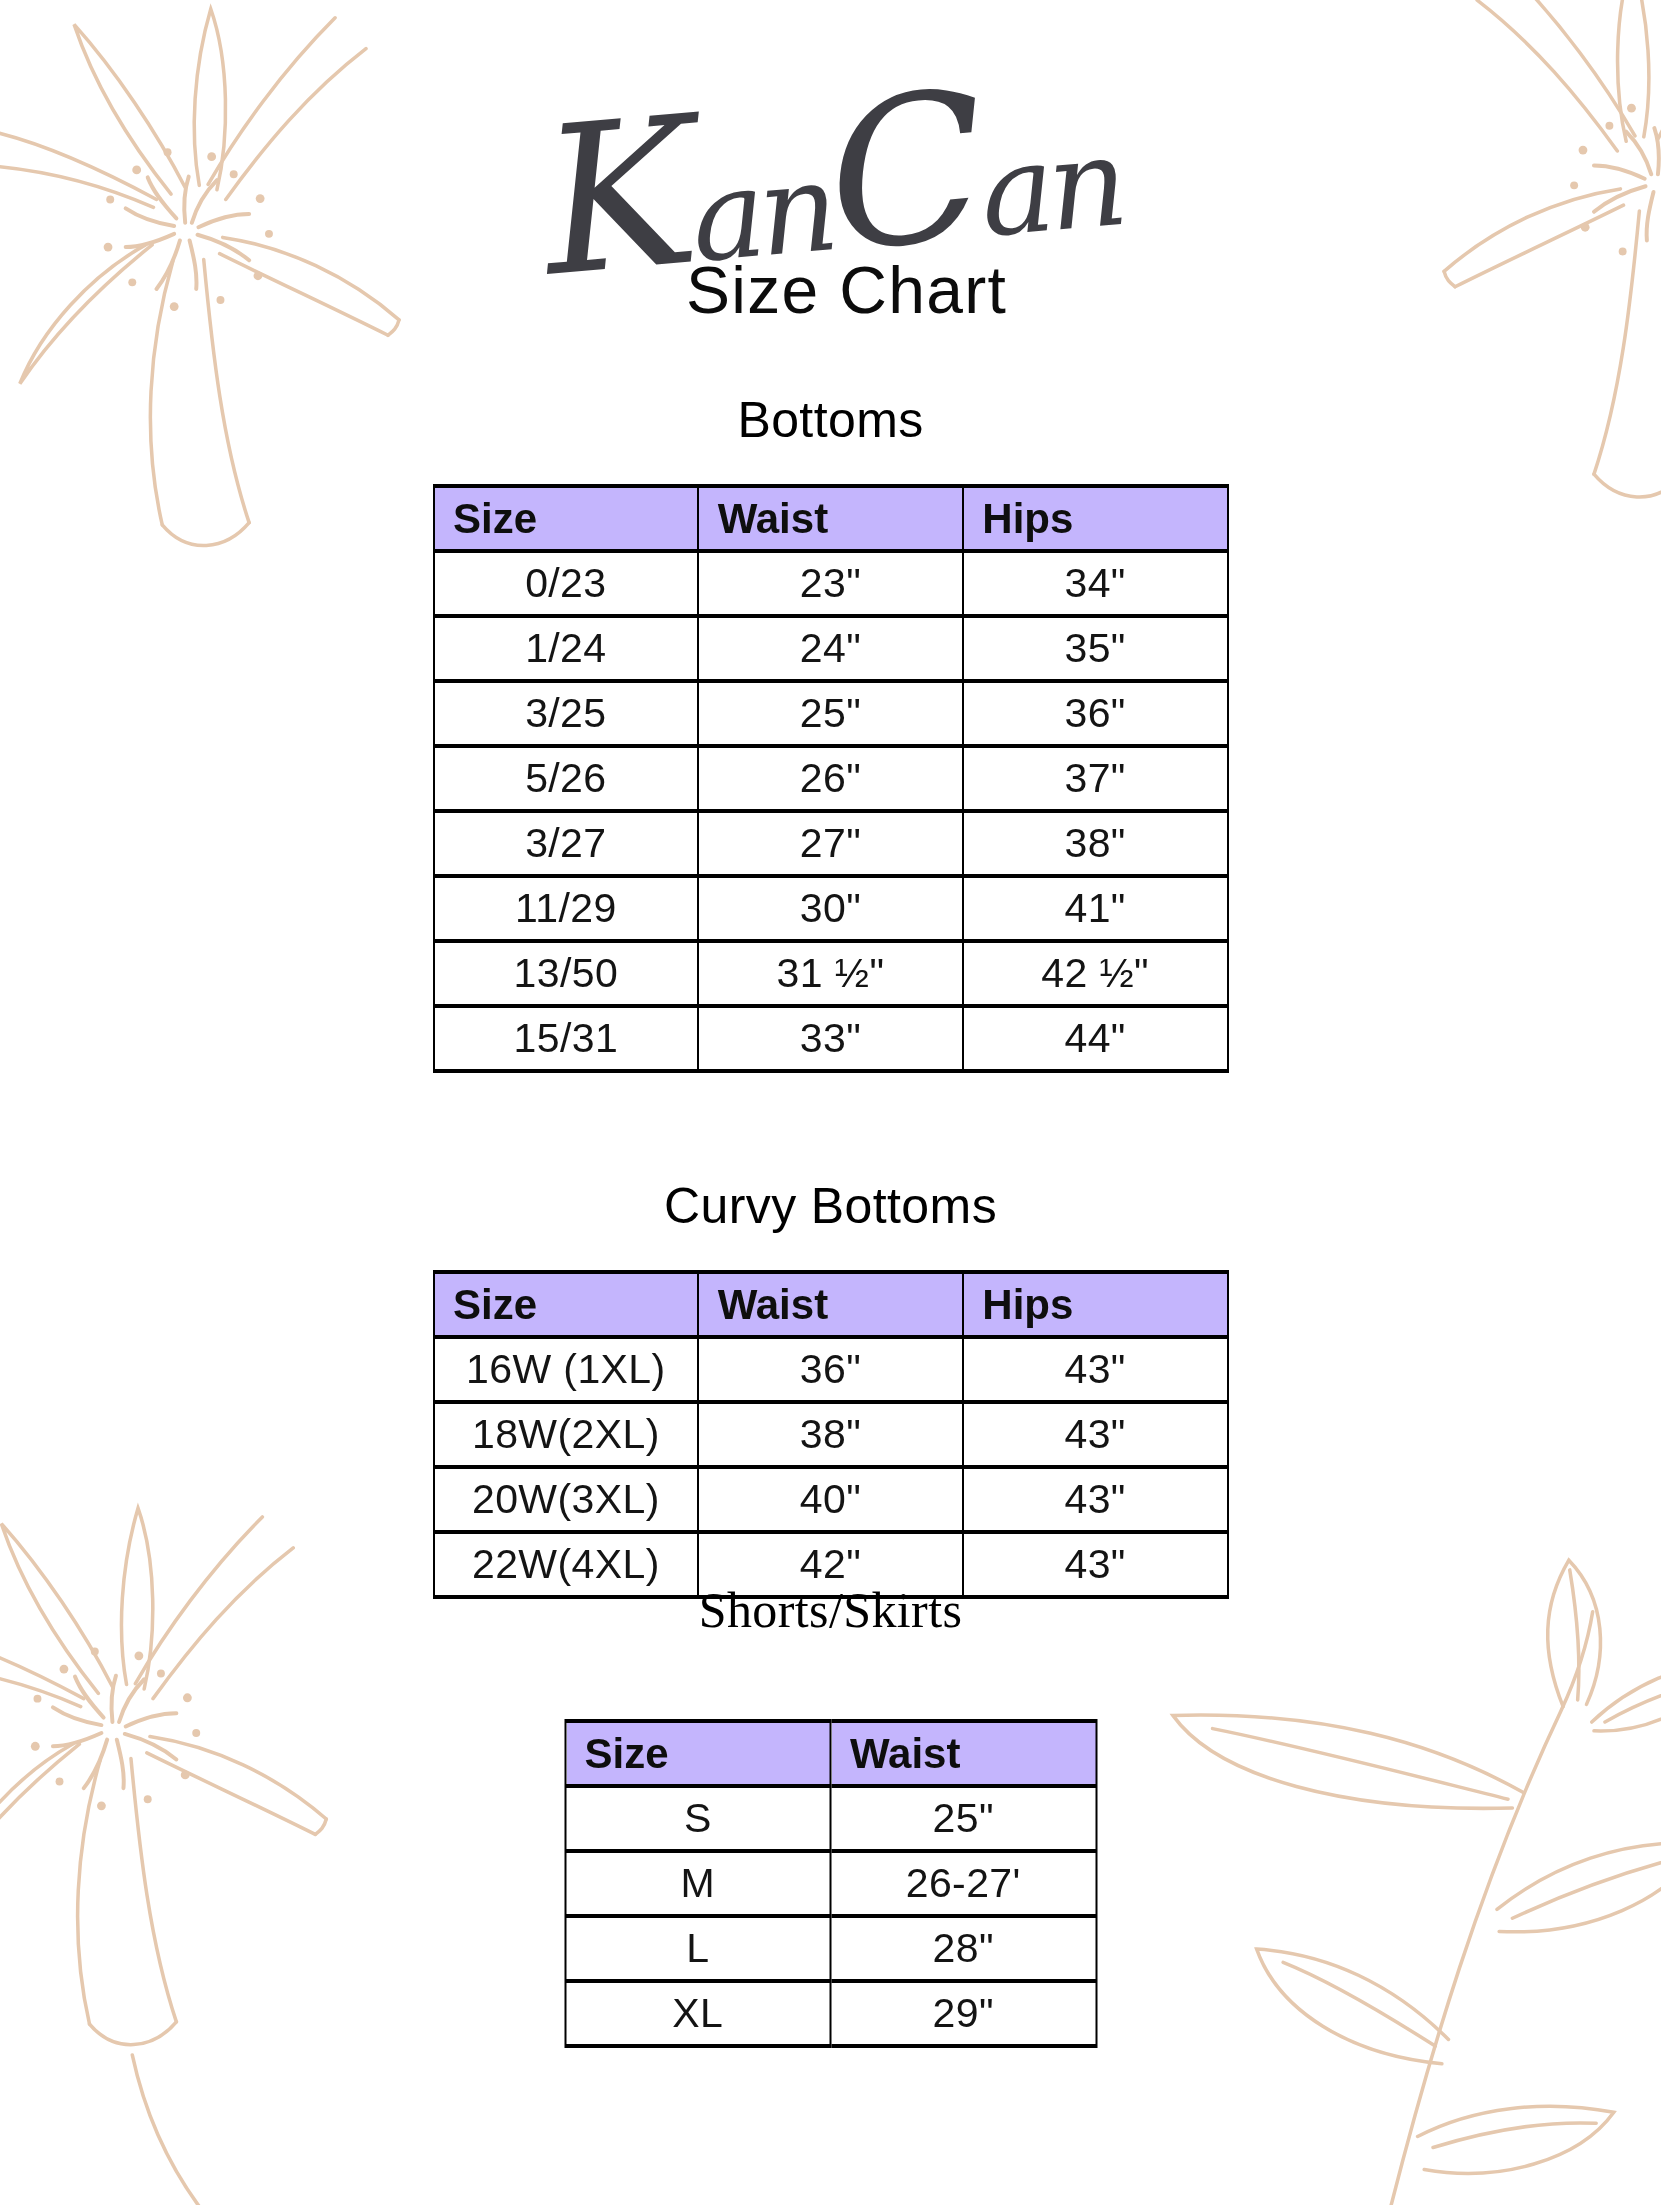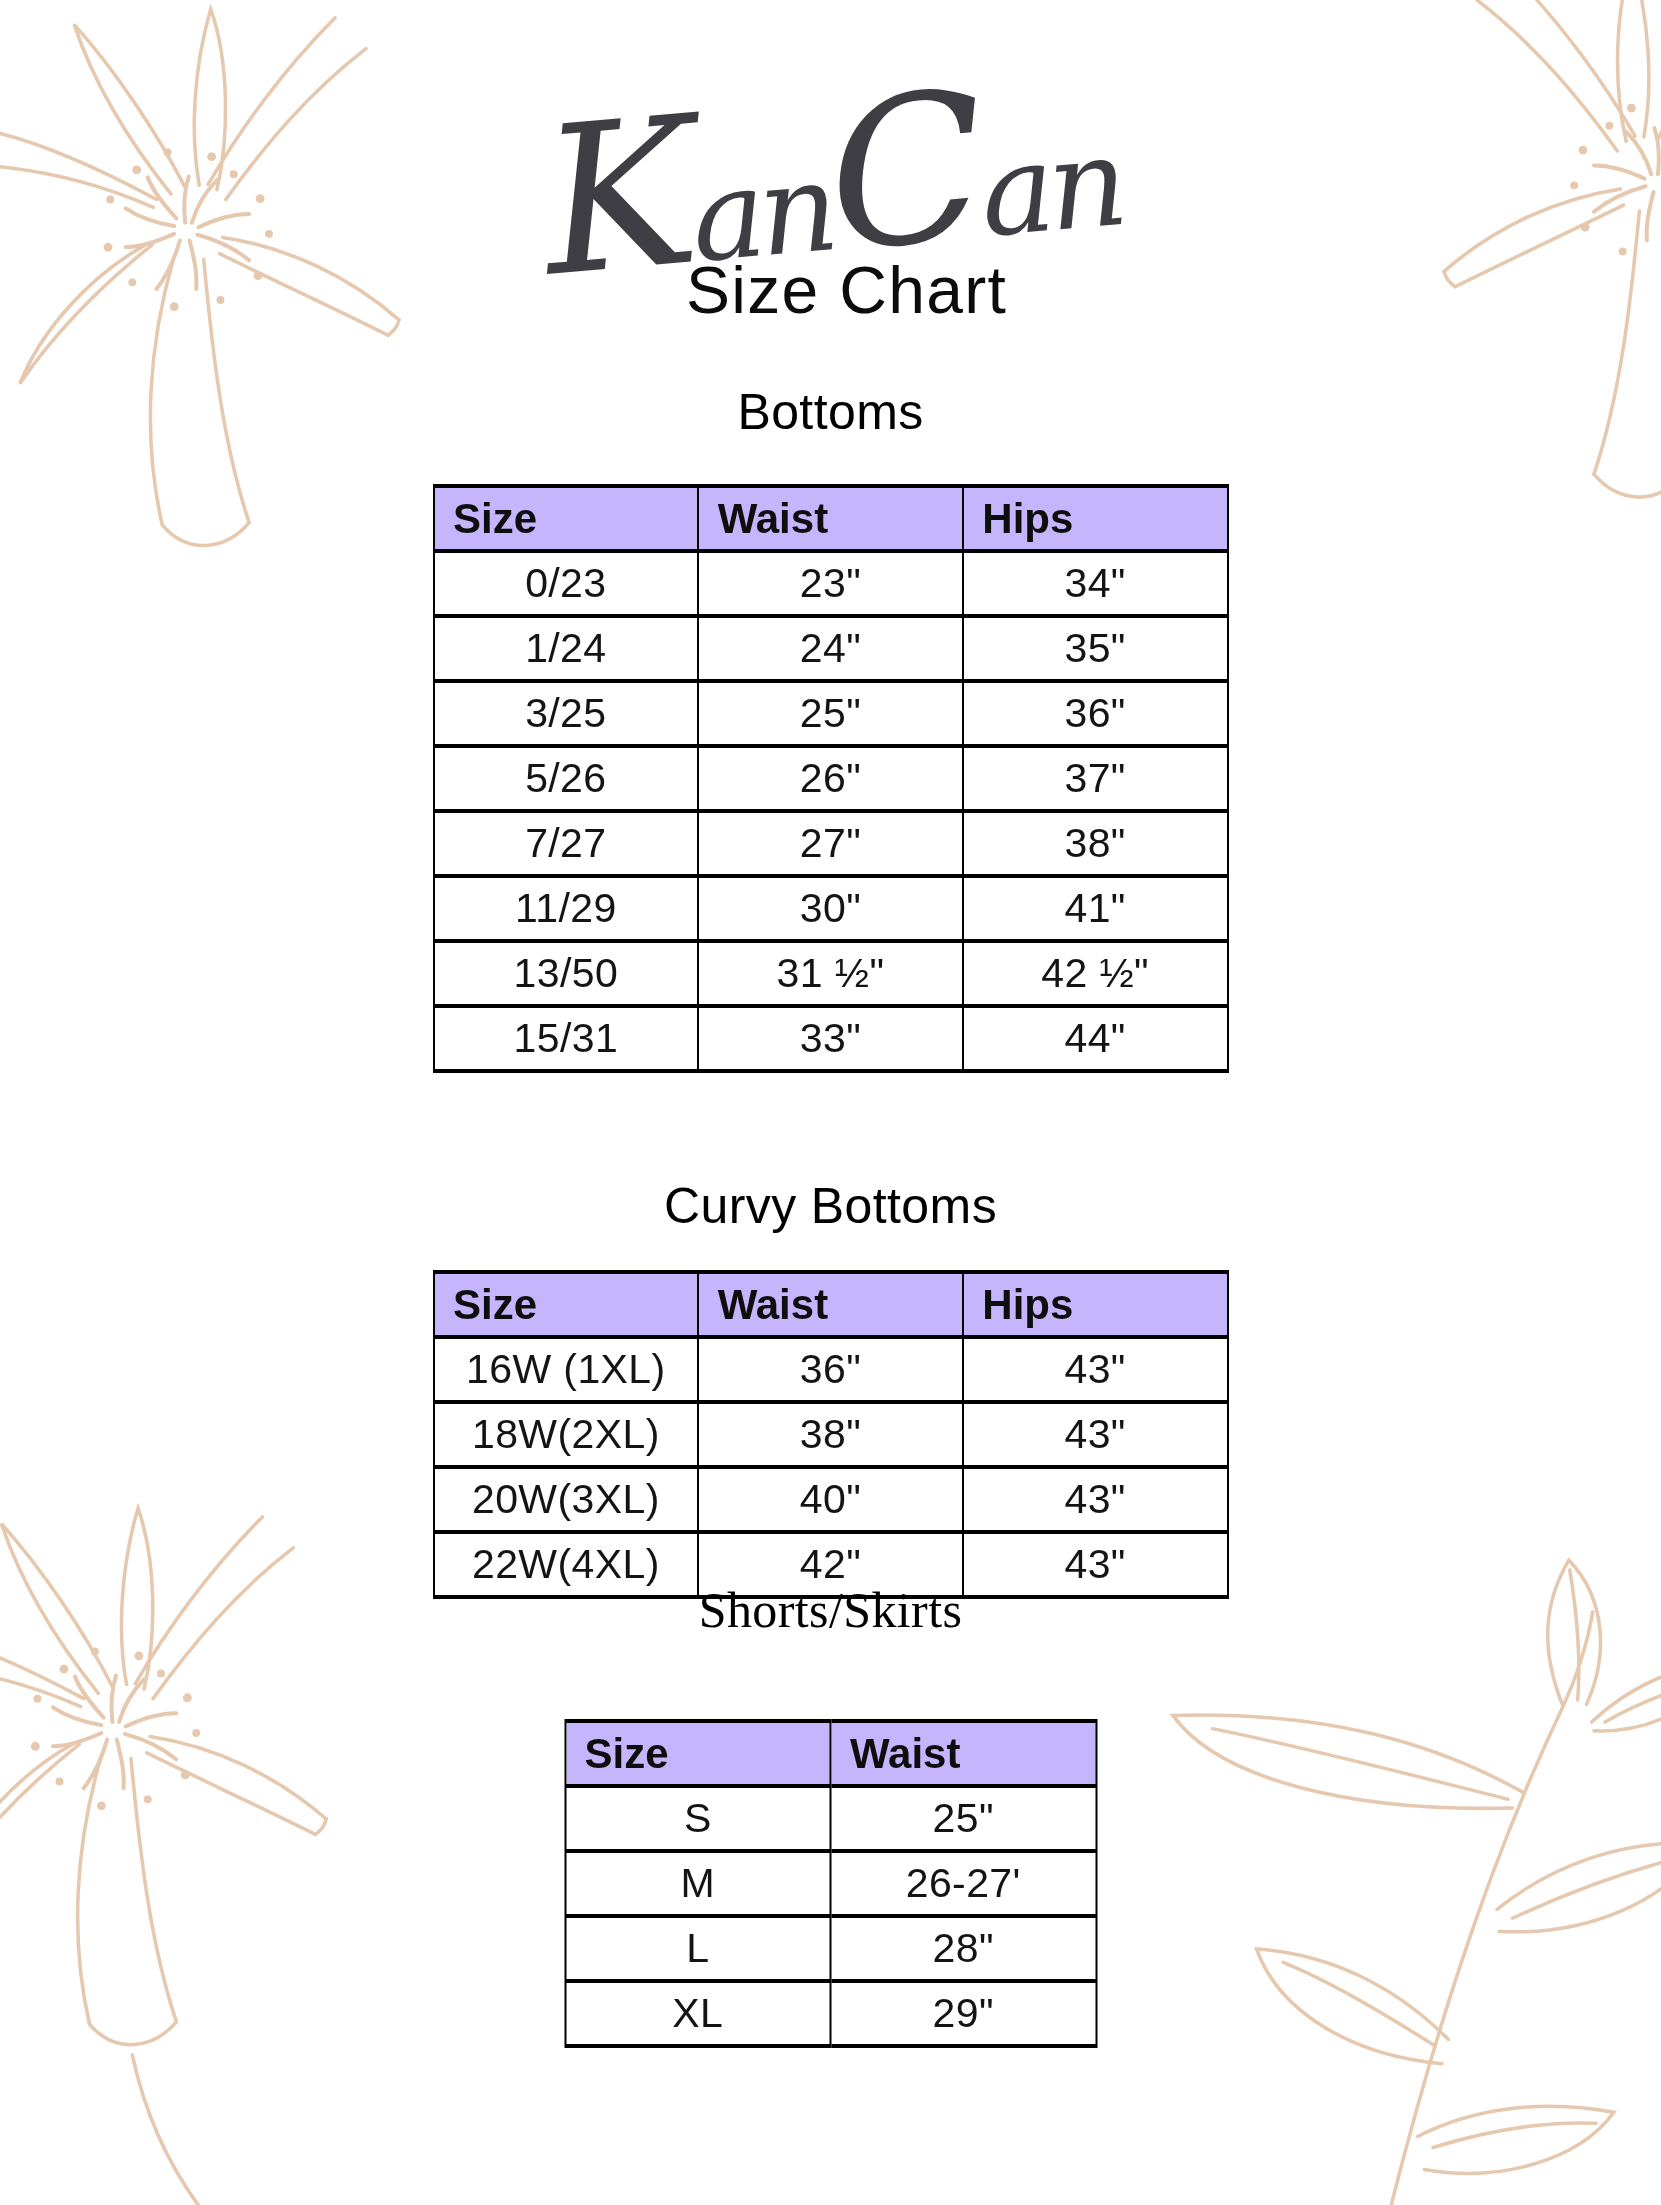--- a/index.html
+++ b/index.html
@@ -25,21 +25,21 @@
   .page-title{
     position:absolute;top:257px;left:16px;width:100%;
     text-align:center;font-size:66px;line-height:1;
     letter-spacing:1.3px;color:#0c0c0c;font-weight:400;
   }
   .section-title{
     position:absolute;left:0;width:100%;margin:0;
     text-align:center;font-size:50px;line-height:1;
     font-weight:400;color:#000;letter-spacing:0.4px;
   }
-  #bottoms-title{top:387px;}
+  #bottoms-title{top:395px;}
   #curvy-title{top:1181px;}
   #shorts-title{top:1585px;font-family:Liberation Serif, serif;}
 
   table{
     position:absolute;left:50%;transform:translateX(-50%);
     border-collapse:collapse;table-layout:fixed;background:#fff;
   }
   #bottoms-table{top:484px;width:796px;}
   #curvy-table{top:1270px;width:796px;}
   #shorts-table{top:1719px;width:533px;}
@@ -170,21 +170,21 @@
       <td>3/25</td>
       <td>25"</td>
       <td>36"</td>
     </tr>
     <tr>
       <td>5/26</td>
       <td>26"</td>
       <td>37"</td>
     </tr>
     <tr>
-      <td>7/27</td>
+      <td>3/27</td>
       <td>27"</td>
       <td>38"</td>
     </tr>
     <tr>
       <td>11/29</td>
       <td>30"</td>
       <td>41"</td>
     </tr>
     <tr>
       <td>13/50</td>

